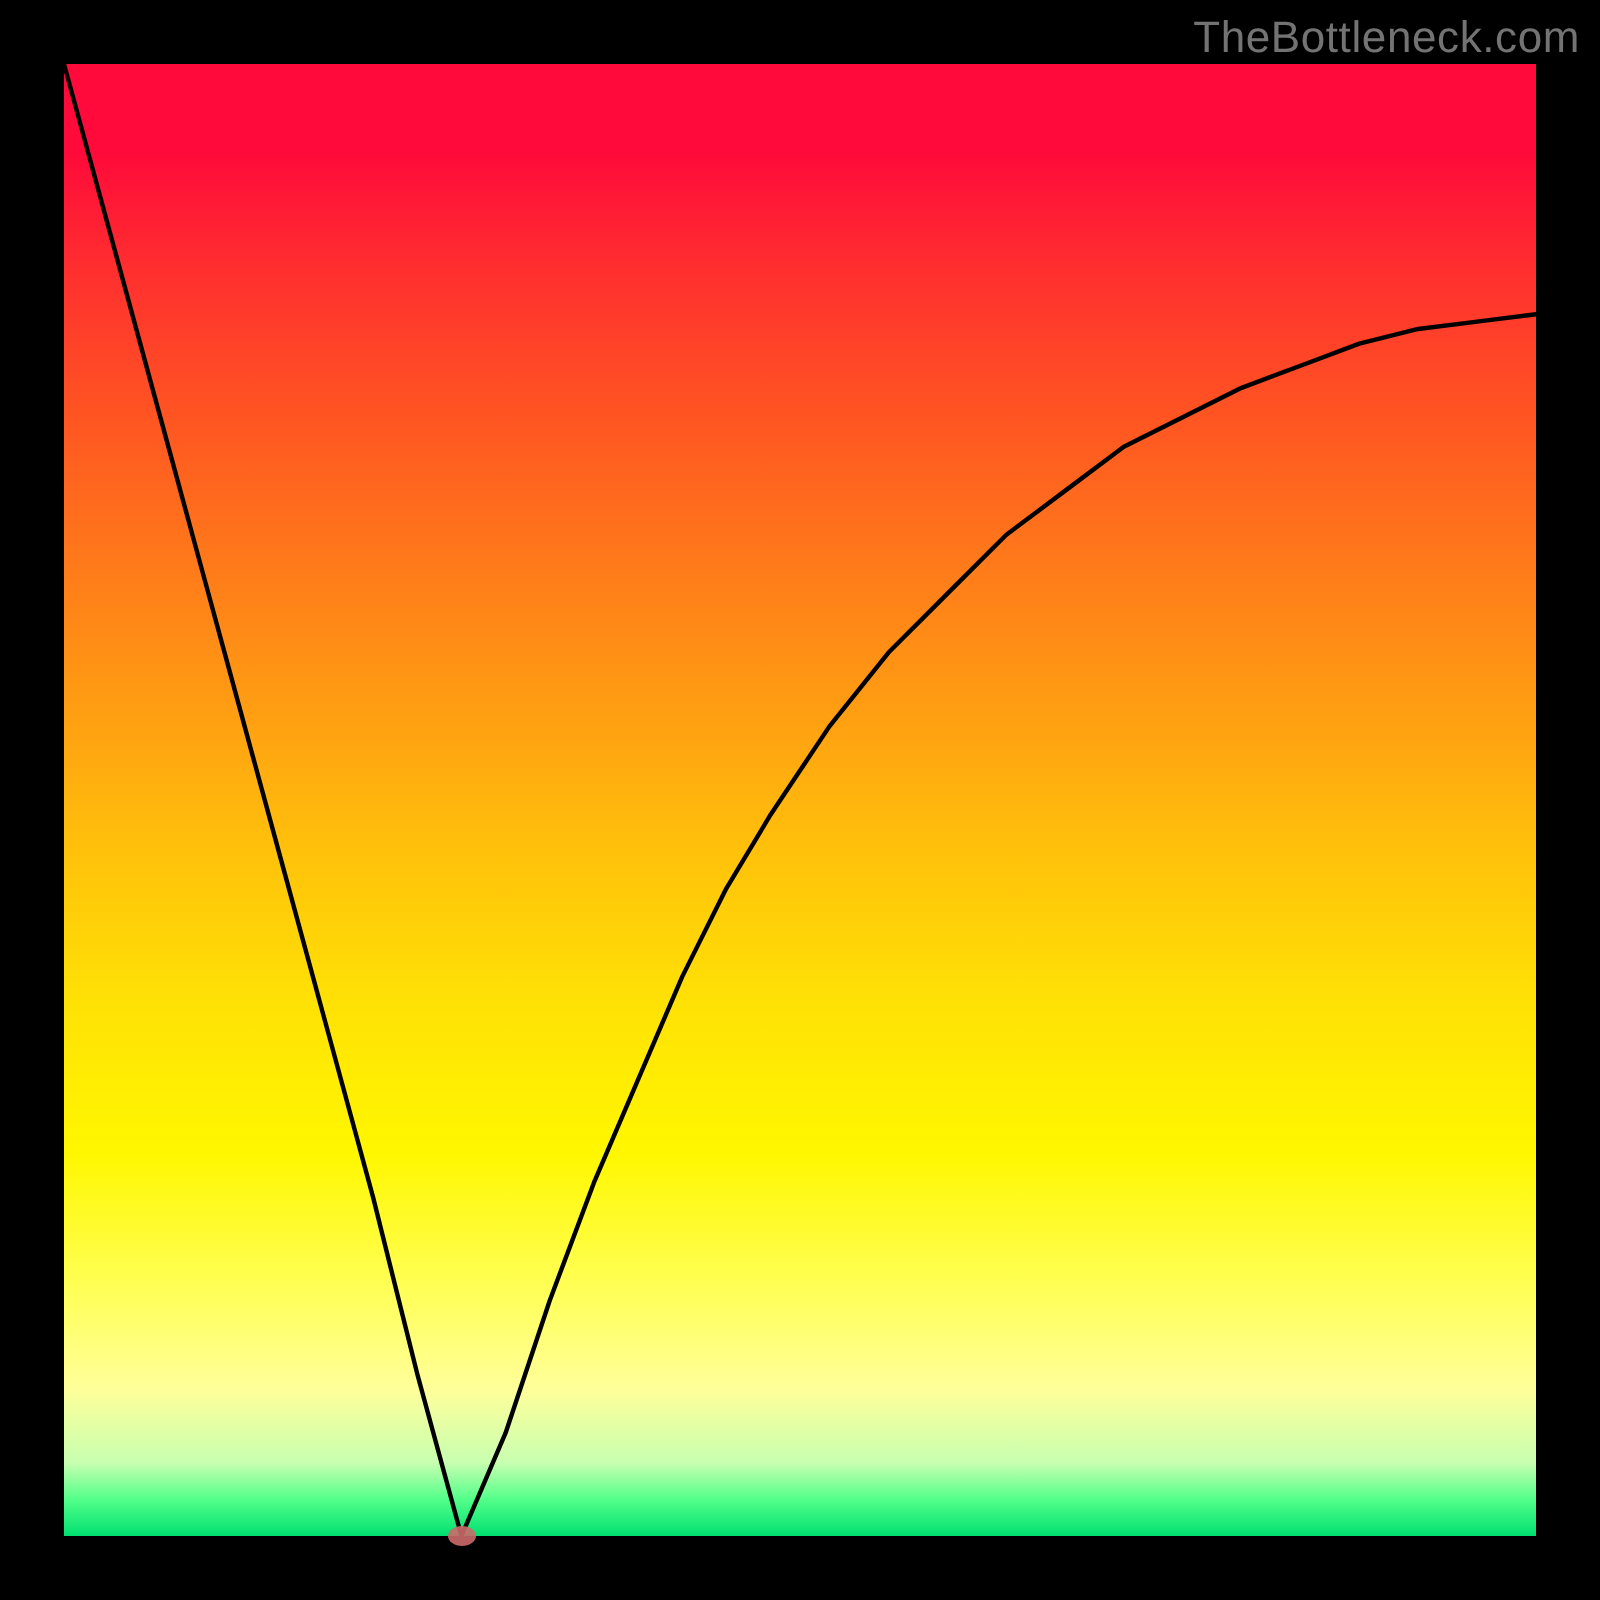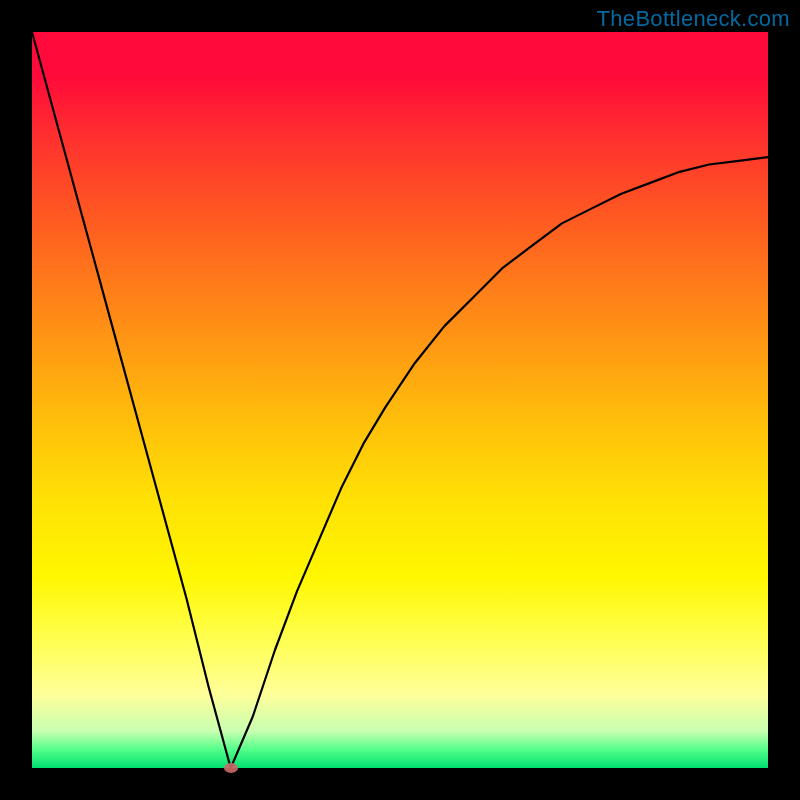--- a/index.html
+++ b/index.html
@@ -38,21 +38,21 @@
       #ffff9a 90%,
       #c8ffb0 95%,
       #54ff8a 97.5%,
       #00e070 100%
     );
   }
   .watermark {
     position: absolute;
     top: 6px;
     right: 10px;
-    color: #0369a1;
+    color: #737373;
     font-size: 22px;
     font-weight: 500;
     letter-spacing: 0.3px;
     user-select: none;
   }
   svg.curve {
     position: absolute;
     left: 0;
     top: 0;
     width: 736px;

